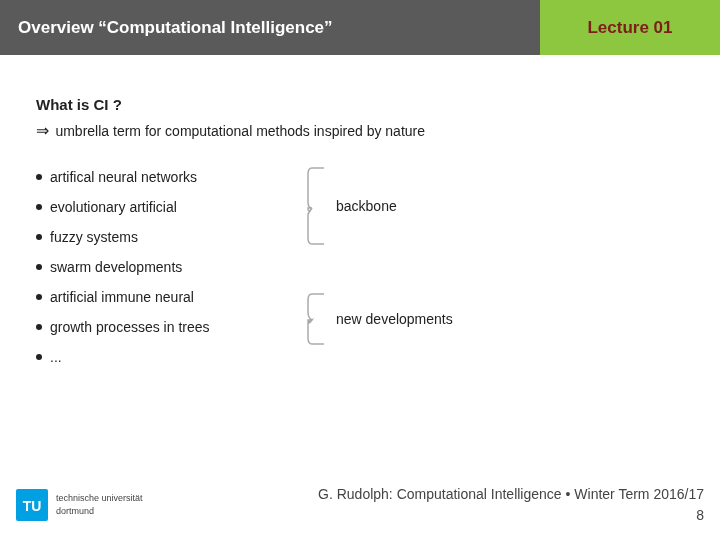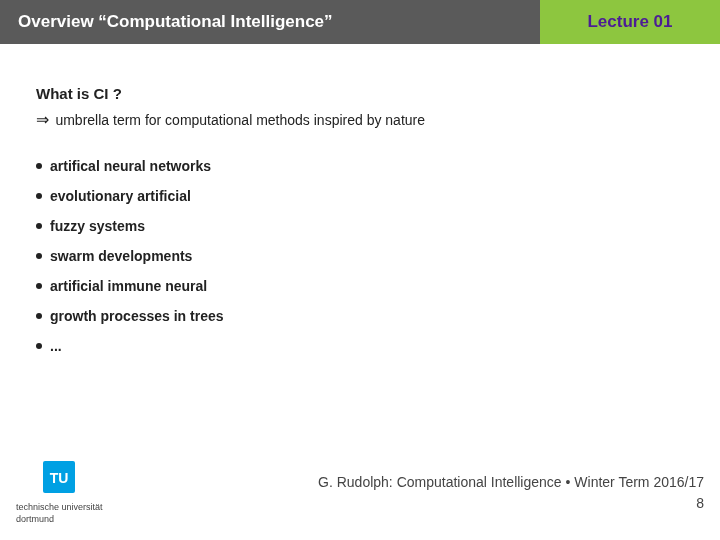--- a/index.html
+++ b/index.html
@@ -10,37 +10,37 @@
       background: #ffffff;
       font-family: Arial, sans-serif;
       position: relative;
       overflow: hidden;
     }
 
     
     .header {
       display: flex;
       align-items: stretch;
-      height: 44px;
+      height: 55px;
     }
 
     .header-title {
       background: #5a5a5a;
       color: #ffffff;
       font-size: 17px;
       font-weight: bold;
       padding: 0 18px;
       display: flex;
       align-items: center;
       flex: 1;
     }
 
     .header-lecture {
       background: #8dc63f;
-      color: #4c1d95;
+      color: #7f1d1d;
       font-size: 17px;
       font-weight: bold;
       padding: 0 28px;
       display: flex;
       align-items: center;
       min-width: 180px;
       justify-content: center;
     }
 
     
@@ -83,21 +83,20 @@
       min-width: 260px;
     }
 
     .bullet-list li {
       font-size: 14px;
       color: #222;
       padding: 7px 0;
       display: flex;
       align-items: center;
       gap: 8px;
-      font-weight: bold;
     }
 
     .bullet-dot {
       width: 6px;
       height: 6px;
       border-radius: 50%;
       background: #222;
       display: inline-block;
       flex-shrink: 0;
     }
@@ -135,21 +134,20 @@
       display: flex;
       align-items: center;
       justify-content: space-between;
       padding: 0 16px 0 16px;
     }
 
     .footer-logo {
       display: flex;
       align-items: center;
       gap: 8px;
-      flex-direction: column;
     }
 
     .tu-logo {
       width: 32px;
       height: 32px;
     }
 
     .footer-uni-text {
       font-size: 9px;
       color: #444;
@@ -205,20 +203,37 @@
       <li>
         <span class="bullet-dot"></span>
         <span>growth processes in trees</span>
       </li>
       <li>
         <span class="bullet-dot"></span>
         <span>...</span>
       </li>
     </ul>
 
+    <div class="annotations" style="position:relative; height:240px;">
+
+      <div class="bracket-group" style="top: 4px; left: 0;">
+        <svg class="bracket-svg" width="22" height="80" viewBox="0 0 22 80">
+          <path d="M18,2 L6,2 Q2,2 2,8 L2,36 Q2,42 6,42 L2,42 Q2,48 6,42 L2,48 L2,72 Q2,78 6,78 L18,78" fill="none" stroke="#aaa" stroke-width="1.5"></path>
+        </svg>
+        <span class="bracket-label">backbone</span>
+      </div>
+
+      <div class="bracket-group" style="top: 130px; left: 0;">
+        <svg class="bracket-svg" width="22" height="54" viewBox="0 0 22 54">
+          <path d="M18,2 L6,2 Q2,2 2,8 L2,20 Q2,26 6,28 L2,28 Q2,34 6,28 L2,30 L2,46 Q2,52 6,52 L18,52" fill="none" stroke="#aaa" stroke-width="1.5"></path>
+        </svg>
+        <span class="bracket-label">new developments</span>
+      </div>
+
+    </div>
   </div>
 </div>
 
 <div class="footer">
   <div class="footer-logo">
 
     <svg class="tu-logo" width="32" height="32" viewBox="0 0 32 32">
       <rect x="0" y="0" width="32" height="32" fill="#00a0e3" rx="2"></rect>
       <text x="16" y="22" text-anchor="middle" fill="white" font-size="14" font-weight="bold" font-family="Arial">TU</text>
     </svg>

